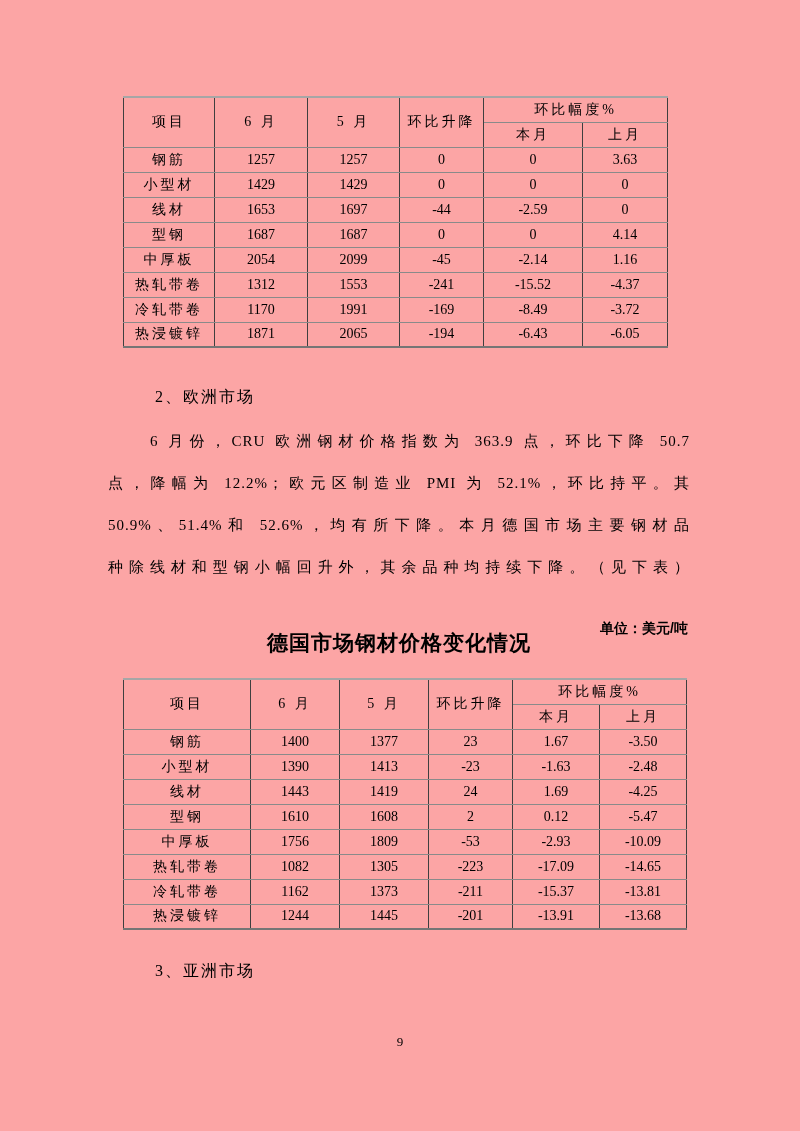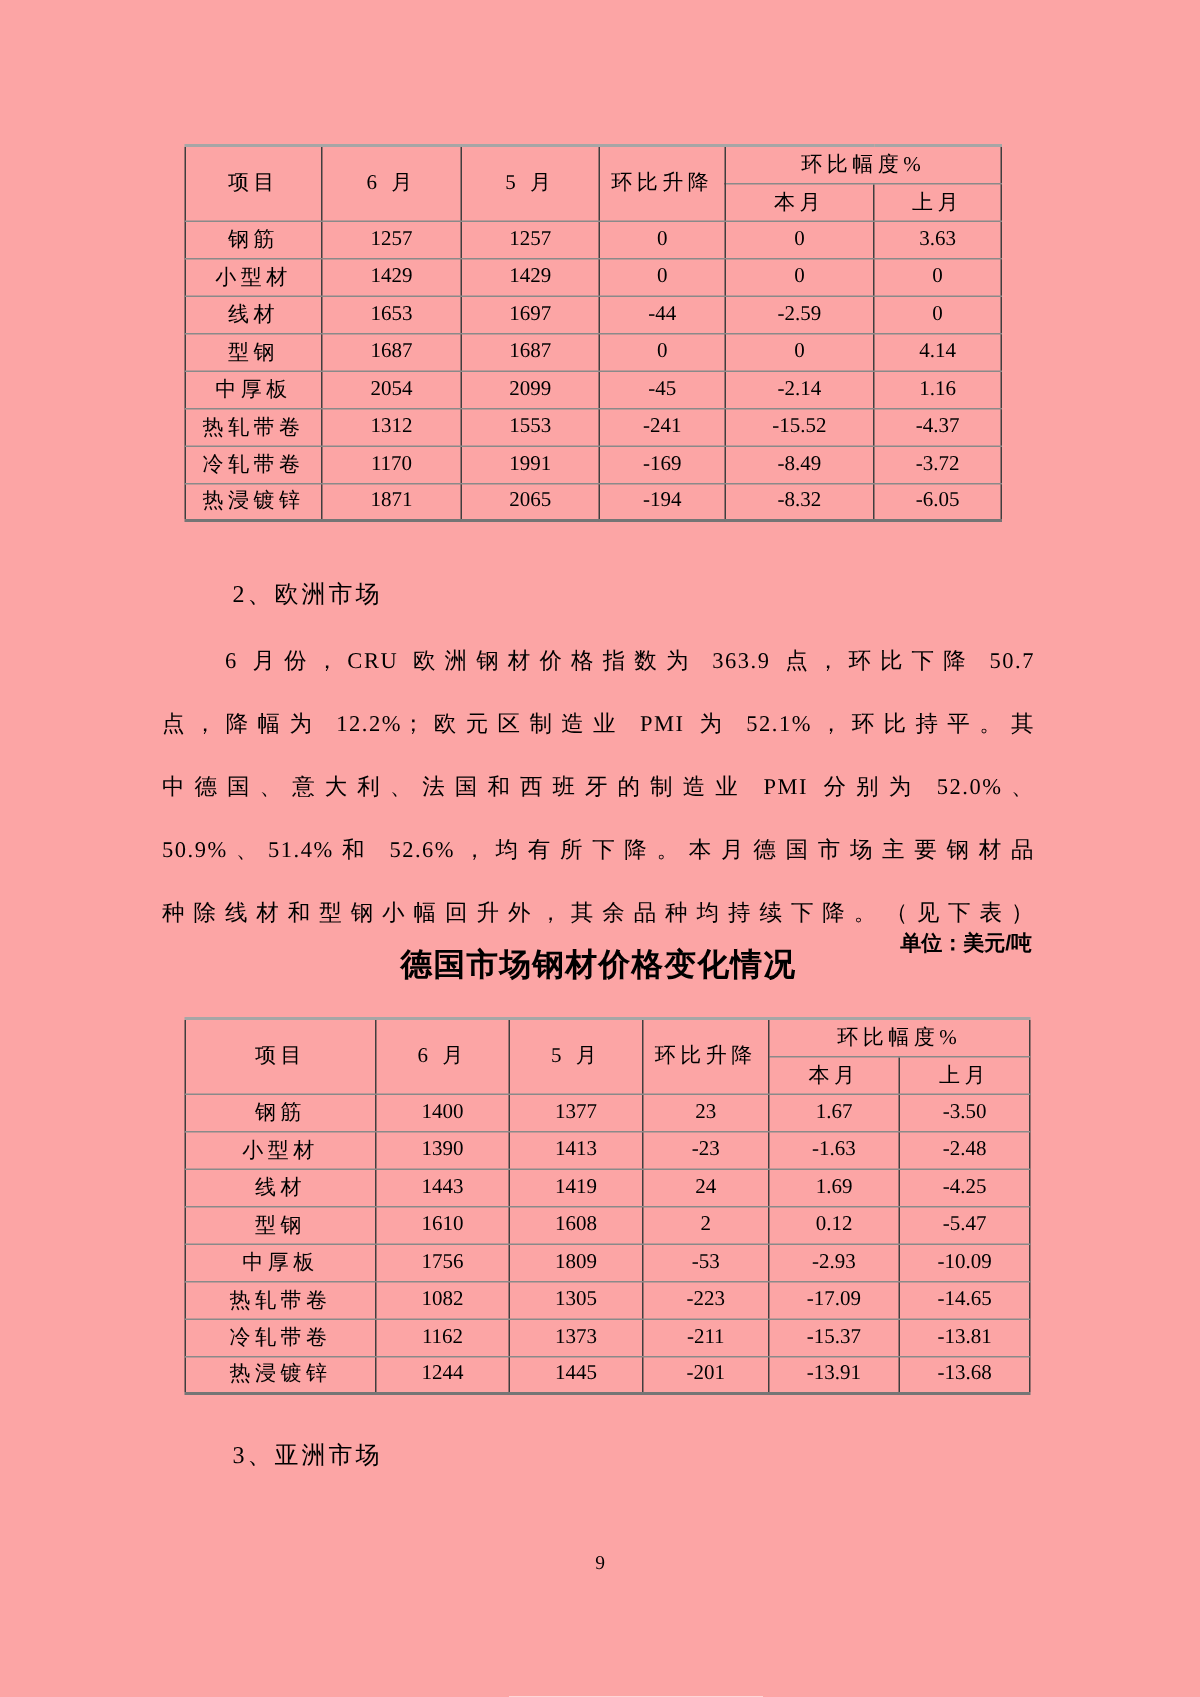--- a/index.html
+++ b/index.html
@@ -189,32 +189,31 @@
           <td>1991</td>
           <td>-169</td>
           <td>-8.49</td>
           <td>-3.72</td>
         </tr>
         <tr>
           <td class="item-cell">热浸镀锌</td>
           <td>1871</td>
           <td>2065</td>
           <td>-194</td>
-          <td>-8.32</td>
+          <td>-6.43</td>
           <td>-6.05</td>
         </tr>
       </tbody>
   </table>
 
   <div class="section-heading" id="heading-europe">2、欧洲市场</div>
 
   <div class="paragraph">
     <div class="para-line first">6 月份，CRU 欧洲钢材价格指数为 363.9 点，环比下降 50.7</div>
     <div class="para-line">点，降幅为 12.2%；欧元区制造业 PMI 为 52.1%，环比持平。其</div>
-    <div class="para-line">中德国、意大利、法国和西班牙的制造业 PMI 分别为 52.0%、</div>
     <div class="para-line">50.9%、51.4%和 52.6%，均有所下降。本月德国市场主要钢材品</div>
     <div class="para-line">种除线材和型钢小幅回升外，其余品种均持续下降。（见下表）</div>
   </div>
 
   <div class="table-title">德国市场钢材价格变化情况</div>
   <div class="table-unit">单位：美元/吨</div>
 
   <table class="price-table" id="table-germany">
     <colgroup>
       <col style="width:127px">

